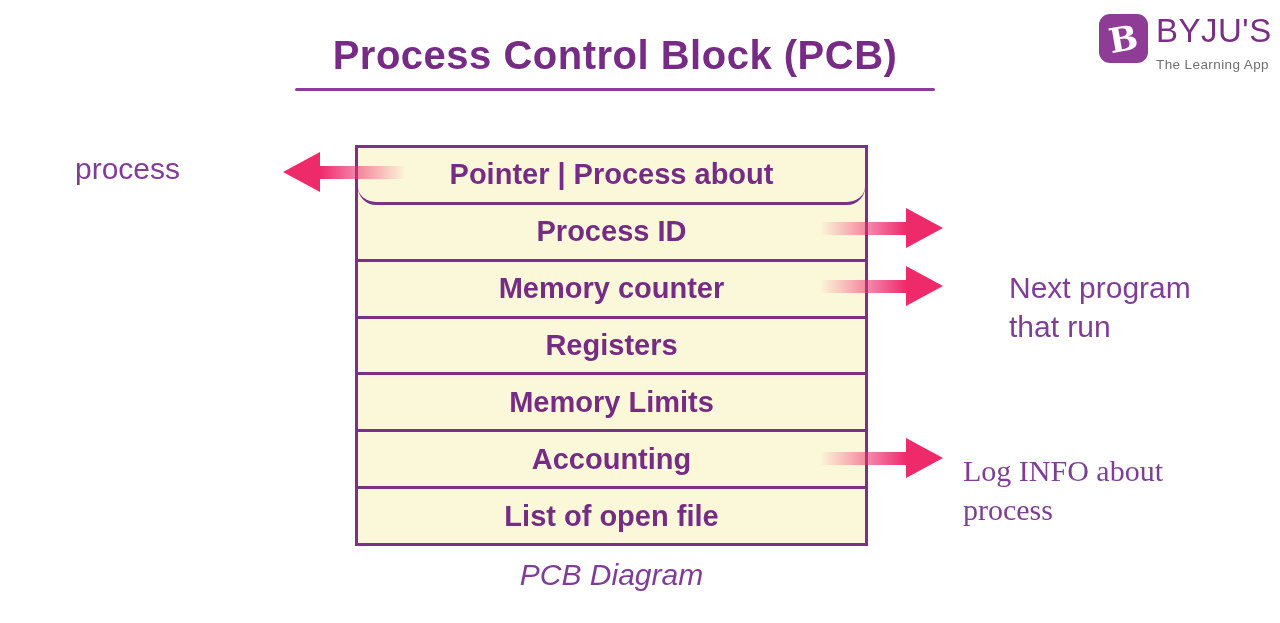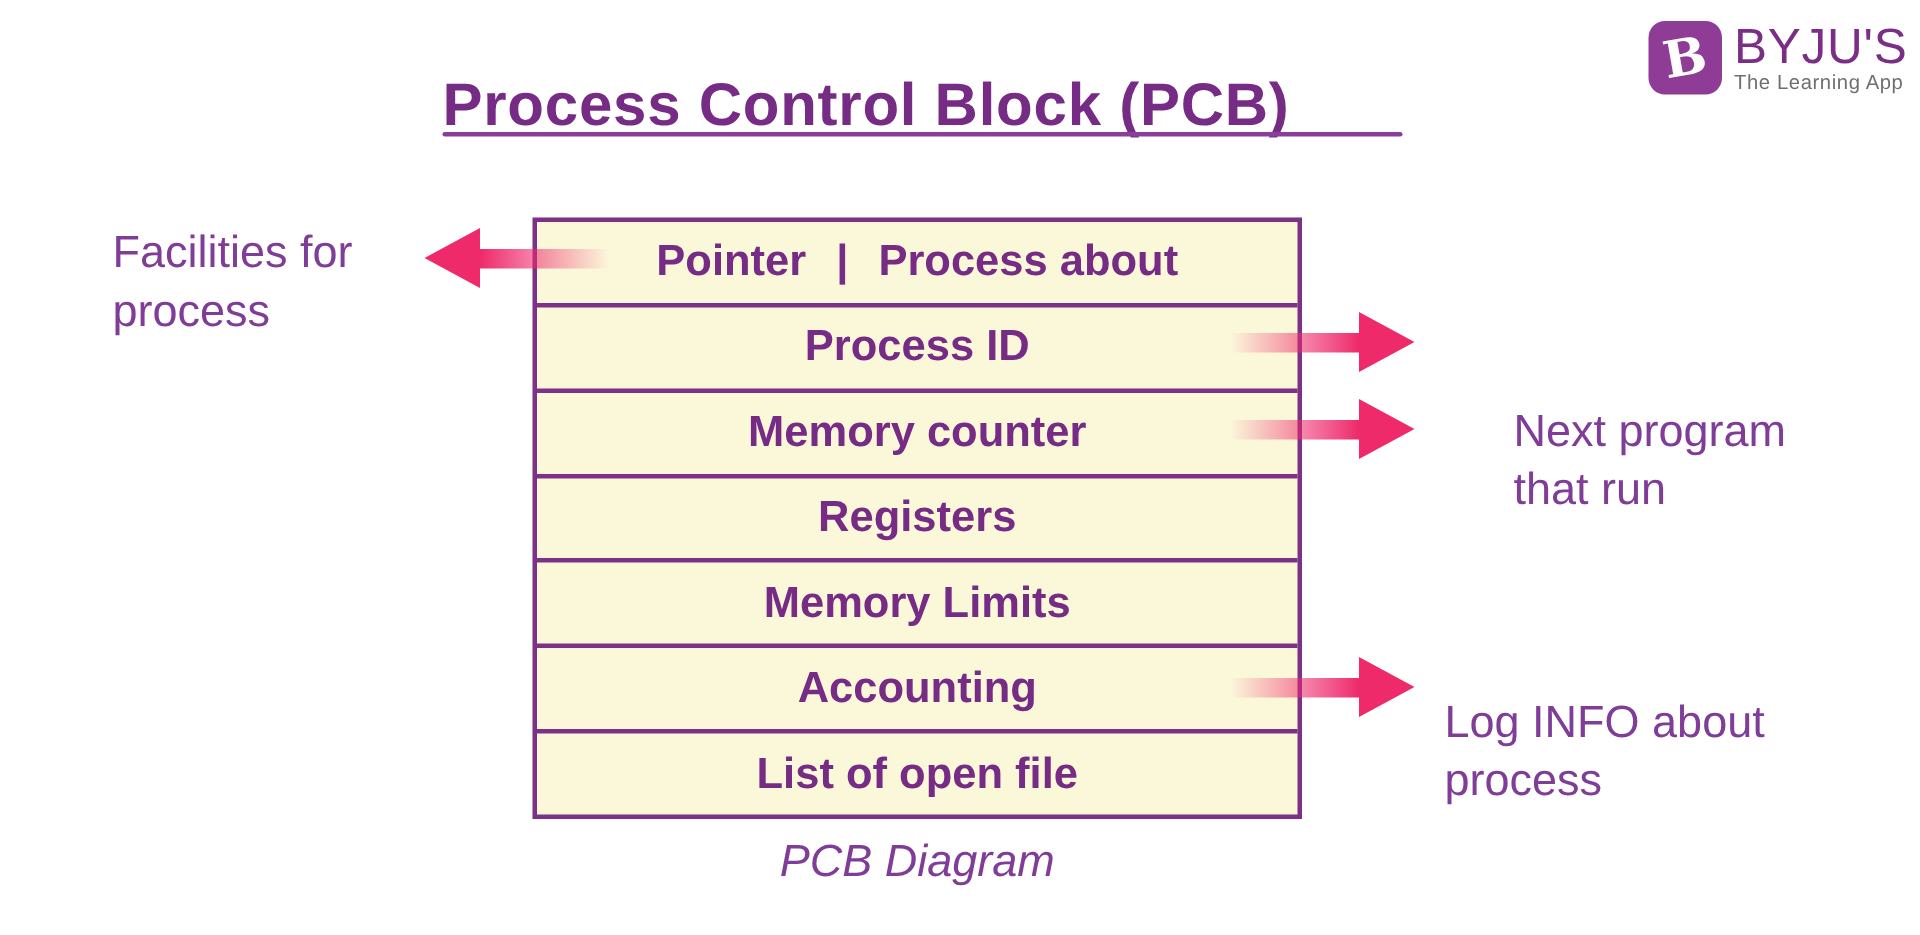--- a/index.html
+++ b/index.html
@@ -9,37 +9,37 @@
     --pink:#EE2A6B;
     --cream:#FBF8DA;
     --logo-purple:#8E3C96;
     --gray:#6F6F6F;
   }
   *{margin:0;padding:0;box-sizing:border-box;}
   body{background:#ffffff;font-family:"Liberation Sans", sans-serif;}
   .canvas{position:relative;width:1280px;height:623px;background:#ffffff;overflow:hidden;}
 
   
-  .title-wrap{position:absolute;left:295px;top:48px;width:640px;text-align:left;}
+  .title-wrap{position:absolute;left:295px;top:33px;width:640px;text-align:center;}
   .title-wrap h1{font-size:40px;font-weight:bold;color:var(--purple-dark);letter-spacing:0.5px;}
   .title-underline{position:absolute;left:295px;top:88px;width:640px;height:3px;background:#8A3E99;border-radius:2px;}
 
   
   .logo{position:absolute;left:1099px;top:14px;display:flex;align-items:flex-start;gap:8px;}
   .logo-badge{width:49px;height:49px;background:var(--logo-purple);border-radius:11px;display:flex;align-items:center;justify-content:center;}
   .logo-b{color:#ffffff;font-size:34px;font-weight:bold;transform:rotate(-10deg);font-family:"DejaVu Serif", serif;}
   .logo-text{display:flex;flex-direction:column;}
   .logo-brand{font-size:33px;font-weight:normal;color:#7B2E86;letter-spacing:0.5px;line-height:33px;}
-  .logo-tagline{font-size:13.5px;color:var(--gray);letter-spacing:0.4px;margin-top:0;}
+  .logo-tagline{font-size:13.5px;color:var(--gray);letter-spacing:0.4px;margin-top:10px;}
 
   
   .pcb-table{position:absolute;left:355px;top:145px;width:513px;height:401px;background:var(--cream);border:3px solid var(--purple-border);display:flex;flex-direction:column;}
   .row{flex:1;display:flex;align-items:center;justify-content:center;border-bottom:3px solid var(--purple-border);font-size:29px;font-weight:bold;color:var(--purple-dark);}
   .row:last-child{border-bottom:none;}
-  .row-split{column-gap:20px;}
+  .row-split{column-gap:8px;border-radius:18px;}
   .row-split .sep{font-weight:bold;}
 
   .caption{position:absolute;left:355px;top:558px;width:513px;text-align:center;font-size:30px;color:var(--purple-note);font-style:italic;}
 
   
   .note{position:absolute;font-size:30px;color:var(--purple-note);line-height:39px;}
 
   
   .arrow{position:absolute;display:flex;align-items:center;z-index:5;}
   .arrow .shaft{width:86px;height:13px;}
@@ -78,21 +78,20 @@
     <div class="row">Memory counter</div>
     <div class="row">Registers</div>
     <div class="row">Memory Limits</div>
     <div class="row">Accounting</div>
     <div class="row">List of open file</div>
   </div>
 
   <div class="caption">PCB Diagram</div>
 
   <div class="note" style="left:75px;top:149px;">
-    <div>Facilities for</div>
     <div>process</div>
   </div>
   <div class="arrow" style="left:283px;top:152px;">
     <div class="head-left"></div>
     <div class="shaft shaft-fade-right"></div>
   </div>
 
   <div class="arrow" style="left:820px;top:208px;">
     <div class="shaft shaft-fade-left"></div>
     <div class="head-right"></div>
@@ -104,18 +103,18 @@
   </div>
   <div class="note" style="left:965px;top:268px;margin-left:44px;">
     <div>Next program</div>
     <div>that run</div>
   </div>
 
   <div class="arrow" style="left:820px;top:438px;">
     <div class="shaft shaft-fade-left"></div>
     <div class="head-right"></div>
   </div>
-  <div class="note" style="left:963px;top:462px;">
+  <div class="note" style="left:963px;top:451px;font-family:Liberation Serif, serif;">
     <div>Log INFO about</div>
     <div>process</div>
   </div>
 
 </div>
 
 </body></html>

